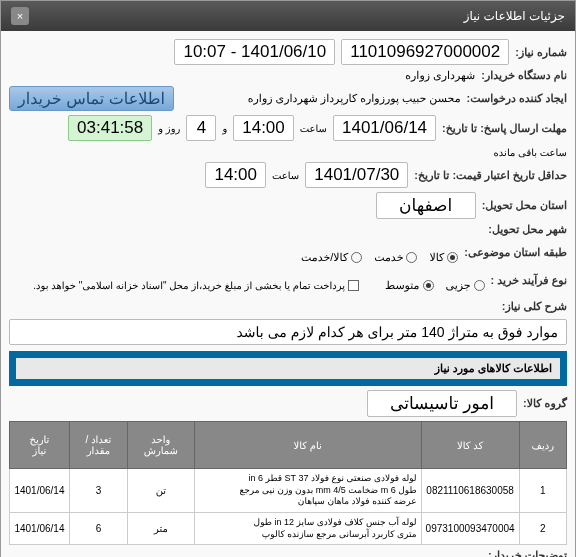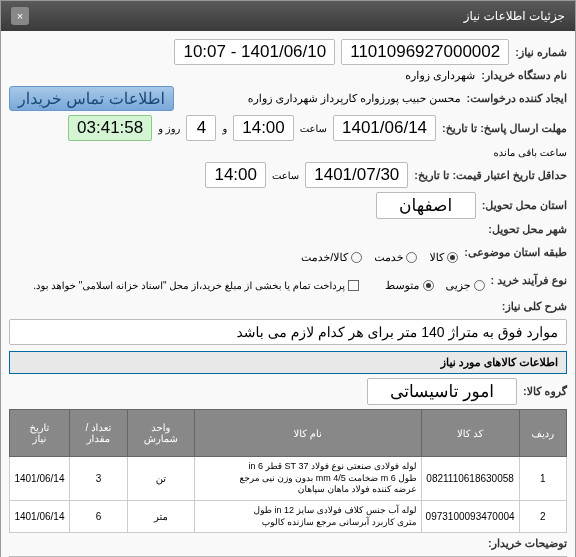--- a/index.html
+++ b/index.html
@@ -12,21 +12,21 @@
 .label { font-size: 11px; color: #333; white-space: nowrap; font-weight: bold; }
 .value-box { background: #fff; border: 1px solid #bbb; padding: 2px 8px; font-size: 17px; min-width: 100px; display: inline-block; text-align: center; border-radius: 2px; }
 .wide { min-width: 150px; }
 .info-btn { background: linear-gradient(#a8c8e8, #7aa8d8); border: 1px solid #6898c8; padding: 2px 8px; font-size: 16px; border-radius: 3px; cursor: pointer; color: #1a4a7a; }
 .green-box { background: #d4f4d4; border: 1px solid #8c8; }
 .radio-group { display: flex; gap: 12px; align-items: center; }
 .radio-item { display: flex; align-items: center; gap: 3px; font-size: 11px; margin-top: 11px; }
 .radio { width: 11px; height: 11px; border: 1px solid #666; border-radius: 50%; display: inline-block; position: relative; }
 .radio.checked::after { content: ''; position: absolute; width: 5px; height: 5px; background: #333; border-radius: 50%; top: 2px; left: 2px; }
 .checkbox { width: 11px; height: 11px; border: 1px solid #666; display: inline-block; position: relative; background: #fff; }
-.section-header { background: #e8e8e8; padding: 4px 8px; font-weight: bold; font-size: 11px; margin: 6px 0 4px; border: 1px solid #0369a1; }
+.section-header { background: #e8e8e8; padding: 4px 8px; font-weight: bold; font-size: 11px; margin: 6px 0 4px; border: 7px solid #0369a1; }
 .desc-box { width: 100%; background: #fff; border: 1px solid #bbb; padding: 4px 8px; font-size: 14px; border-radius: 2px; }
 .table { width: 100%; border-collapse: collapse; font-size: 10px; margin-top: 4px; }
 .table th { background: #888; color: #fff; padding: 12px; border: 1px solid #666; font-weight: normal; }
 .table td { padding: 4px; border: 1px solid #ccc; text-align: center; background: #fff; }
 .table td.name-cell { text-align: right; font-size: 9px; line-height: 1.3; padding-left: 40px; }
 .textarea { width: 100%; height: 40px; border: 1px solid #bbb; background: #fff; resize: none; font-family: inherit; }
 .footer { background: #e8e8e8; padding: 6px; display: flex; gap: 6px; justify-content: flex-start; border-top: 1px solid #ccc; }
 .footer-btn { background: linear-gradient(#f0f0f0, #d8d8d8); border: 1px solid #aaa; padding: 3px 10px; font-size: 11px; border-radius: 3px; cursor: pointer; }
 .rel { position: relative; }
 .small-label { font-size: 10px; font-weight: normal; }

